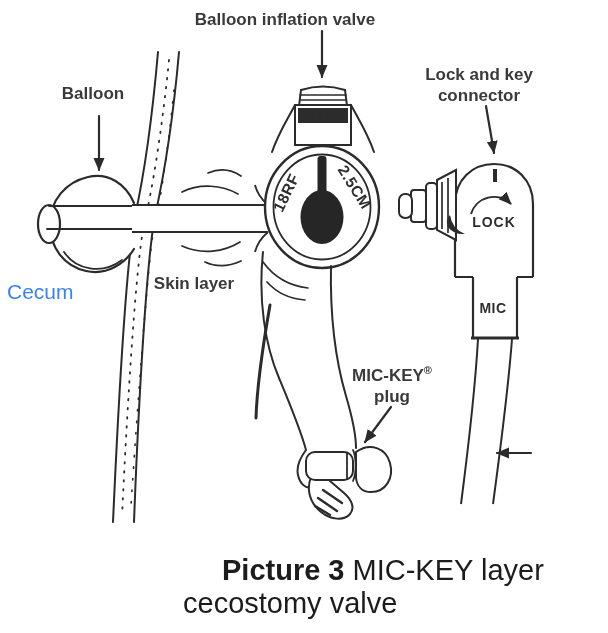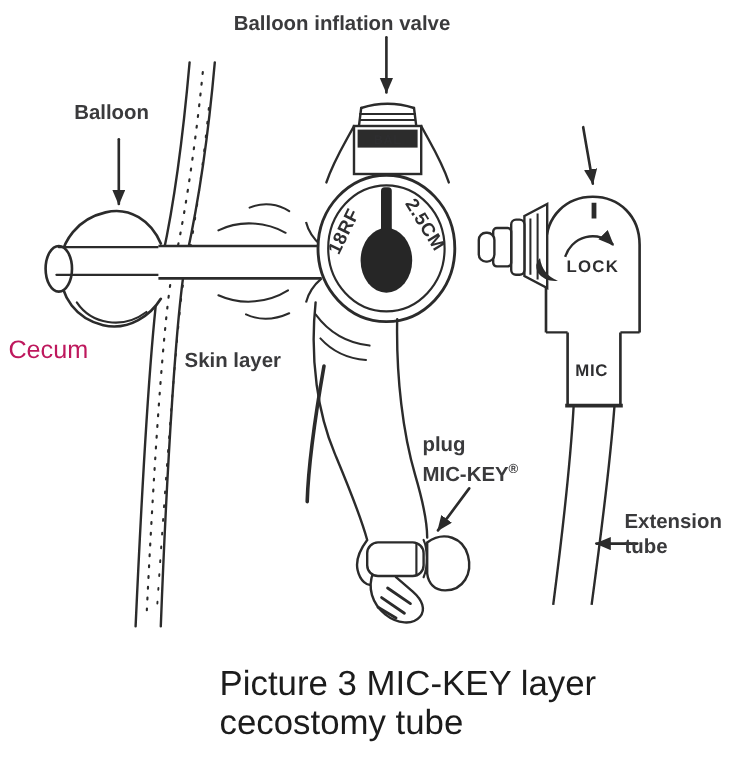--- a/index.html
+++ b/index.html
@@ -1,26 +1,26 @@
 <!DOCTYPE html>
 <html><head>
 <meta charset="utf-8">
 <style>
   html,body{margin:0;padding:0;background:#ffffff;}
   .page{position:relative;width:608px;height:633px;background:#ffffff;overflow:hidden;
         font-family:"Liberation Sans", sans-serif;}
   svg{position:absolute;left:0;top:0;}
   svg path, svg line, svg rect, svg ellipse{vector-effect:none;}
   svg text{font-family:"Liberation Sans", sans-serif;font-weight:bold;fill:#2e2e30;}
-  .lbl{position:absolute;transform:translateX(-50%);text-align:left;
+  .lbl{position:absolute;transform:translateX(-50%);text-align:center;
        font-size:17px;font-weight:700;color:#3a3a3c;line-height:21px;white-space:nowrap;}
   .lbl .sup{font-size:11px;vertical-align:super;}
-  .cecum{position:absolute;font-size:21px;font-weight:400;color:#be185d;white-space:nowrap;}
+  .cecum{position:absolute;font-size:21px;font-weight:400;color:#3b82f6;white-space:nowrap;}
   .caption{position:absolute;font-size:29px;color:#1c1c1c;line-height:33px;white-space:nowrap;}
-  .cap-bold{font-weight:400;}
+  .cap-bold{font-weight:700;margin-left:39px;}
 </style>
 </head>
 <body>
 
 <div class="page">
 
   <svg width="608" height="633" viewBox="0 0 608 633">
     <defs>
       <marker id="ah" markerUnits="userSpaceOnUse" markerWidth="16" markerHeight="14" refX="12" refY="5.5" orient="auto">
         <path d="M0,0 L13,5.5 L0,11 Z" fill="#2b2b2b"></path>
@@ -131,37 +131,37 @@
       <path marker-end="url(#ah)" d="M486,106 C489,124 492,140 494,153"></path>
       <path marker-end="url(#ah)" d="M391,407 L365,442"></path>
       <path marker-end="url(#ah)" d="M531,453 L497,453"></path>
     </g>
   </svg>
 
   <div class="lbl" style="left:285px;top:9px">Balloon inflation valve</div>
 
   <div class="lbl" style="left:93px;top:83px">Balloon</div>
 
+  <div class="lbl" style="left:479px;top:64px">
+    <div>Lock and key</div>
+    <div>connector</div>
+  </div>
 
   <div class="cecum" style="left:7px;top:280px">Cecum</div>
 
-  <div class="lbl" style="left:194px;top:290px">Skin layer</div>
+  <div class="lbl" style="left:194px;top:273px">Skin layer</div>
 
   <div class="lbl" style="left:392px;top:360px">
-    <div>plug</div>
     <div>
       <span>MIC-KEY</span><span class="sup">®</span>
     </div>
+    <div>plug</div>
   </div>
 
-  <div class="lbl" style="left:561px;top:424px">
-    <div>Extension</div>
-    <div>tube</div>
-  </div>
 
   <div class="caption" style="left:183px;top:554px">
     <div>
       <span class="cap-bold">Picture 3</span><span> MIC-KEY layer</span>
     </div>
-    <div>cecostomy tube</div>
+    <div>cecostomy valve</div>
   </div>
 
 </div>
 
 </body></html>

